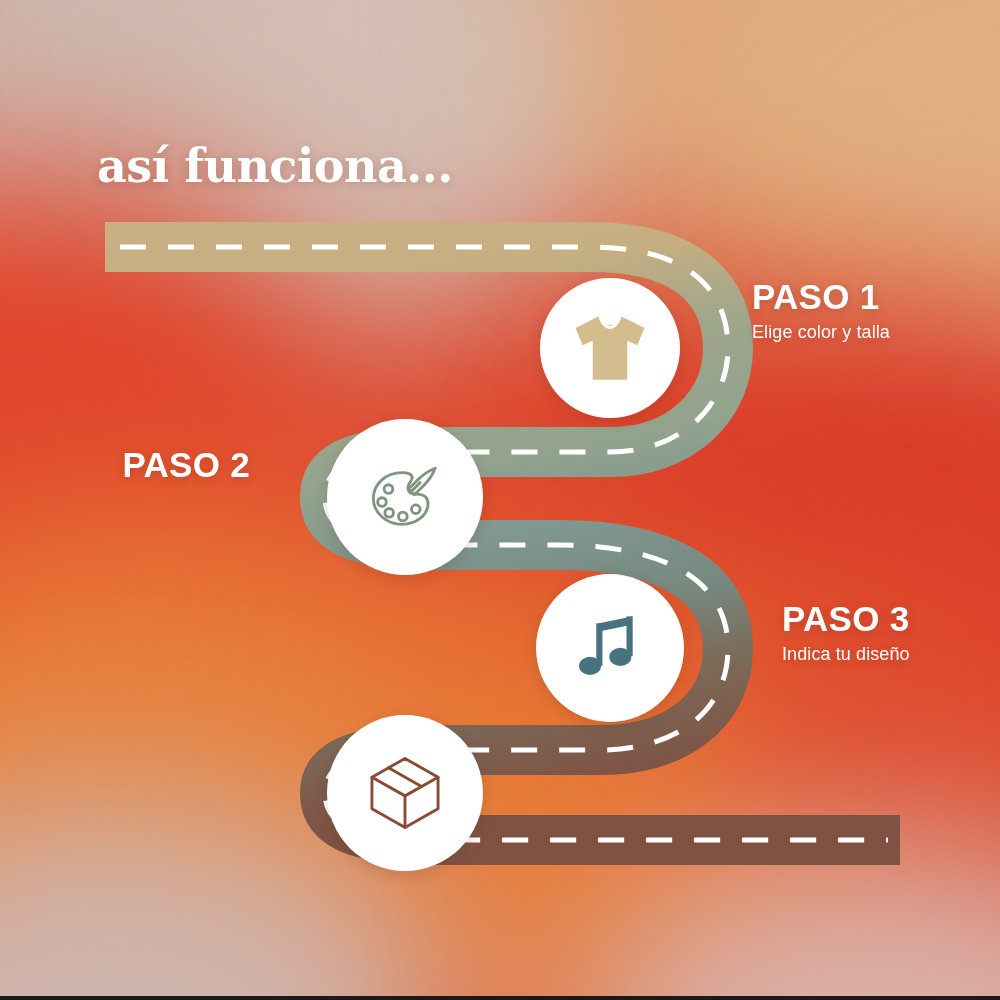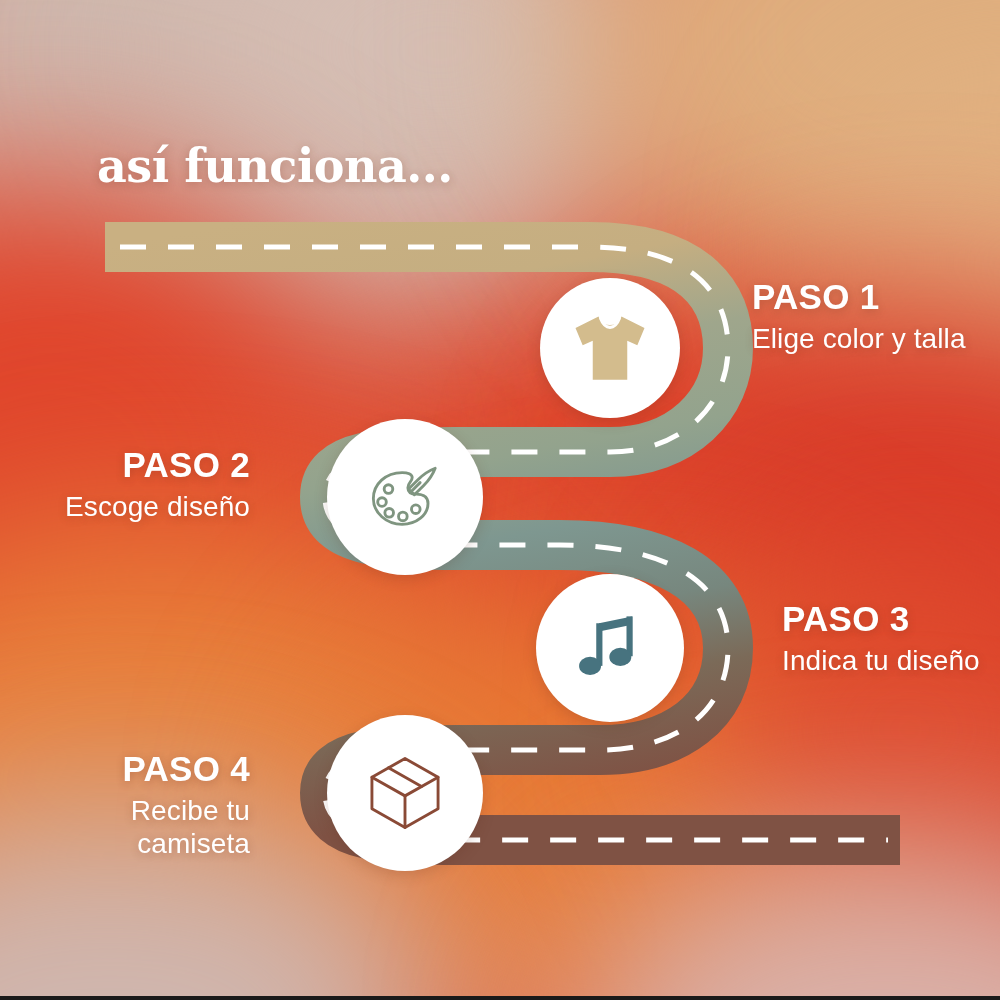--- a/index.html
+++ b/index.html
@@ -111,21 +111,21 @@
   }
   .step-label .num {
     display: block;
     font-size: 35px;
     font-weight: 700;
     letter-spacing: 0.3px;
     margin-bottom: 5px;
   }
   .step-label .desc {
     display: block;
-    font-size: 28px;
+    font-size: 18px;
     font-weight: 400;
     letter-spacing: 0.1px;
   }
   .align-left  { text-align: left; }
   .align-right { text-align: right; }
 
   .lbl-1 { left: 752px; top: 276px; }
   .lbl-2 { right: 750px; top: 444px; }
   .lbl-3 { left: 752px; top: 598px; margin-left: 30px; }
   .lbl-4 { right: 750px; top: 748px; }
@@ -245,26 +245,21 @@
     </svg>
   </div>
 
   <div class="step-label lbl-1 align-left">
     <span class="num">PASO 1</span>
     <span class="desc">Elige color y talla</span>
   </div>
 
   <div class="step-label lbl-2 align-right">
     <span class="num">PASO 2</span>
-    <span class="desc">Escoge diseño</span>
   </div>
 
   <div class="step-label lbl-3 align-left">
     <span class="num">PASO 3</span>
     <span class="desc">Indica tu diseño</span>
   </div>
 
-  <div class="step-label lbl-4 align-right" style="width:140px;">
-    <span class="num">PASO 4</span>
-    <span class="desc">Recibe tu camiseta</span>
-  </div>
 
 </div>
 
 </body></html>

